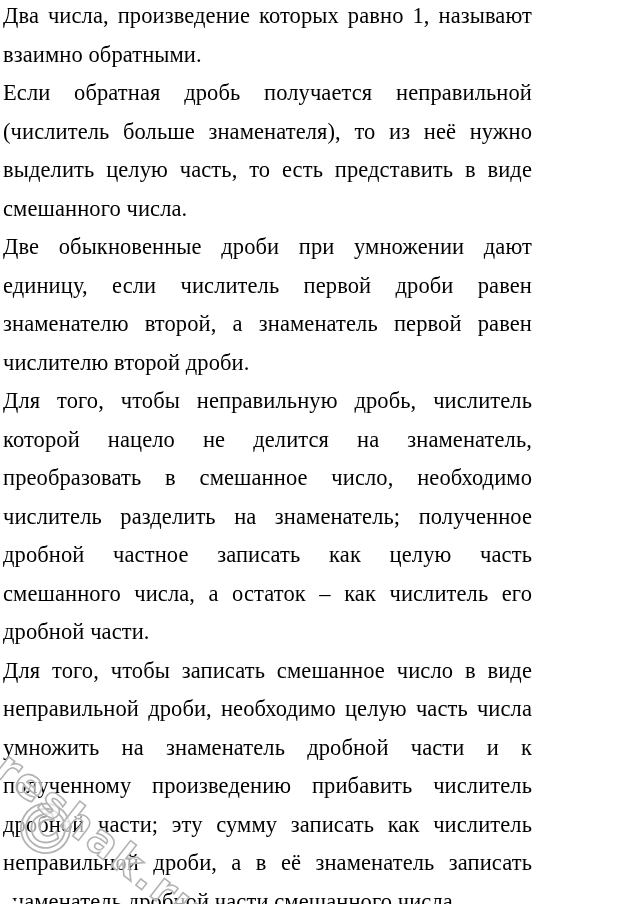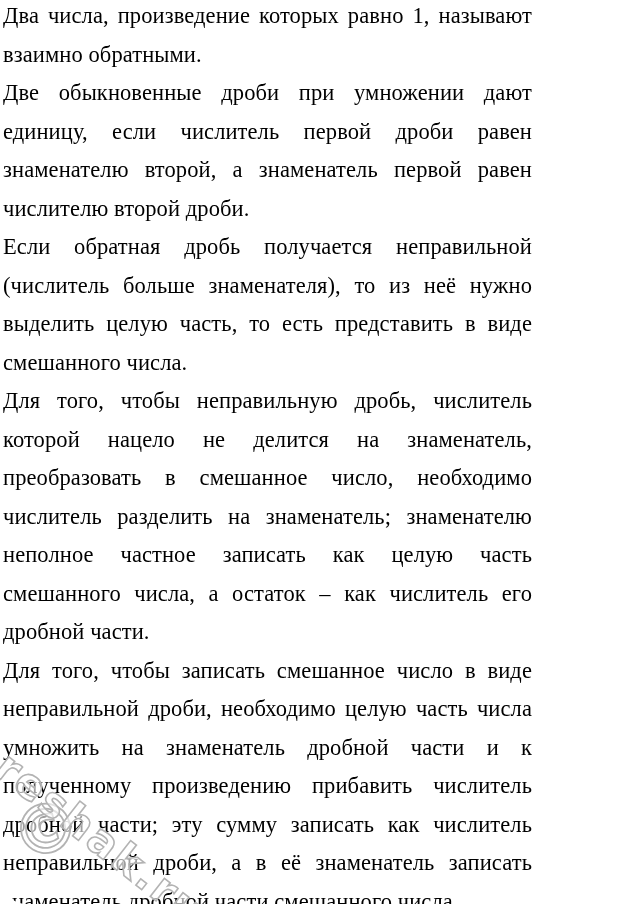--- a/index.html
+++ b/index.html
@@ -68,23 +68,23 @@
     -webkit-text-stroke: 1.8px #b3b3b3;
   }
 </style>
 </head>
 <body>
 
 <div class="page">
 
   <div class="doc-text">
     <p>Два числа, произведение которых равно 1, называют взаимно обратными.</p>
+    <p>Если обратная дробь получается неправильной (числитель больше знаменателя), то из неё нужно выделить целую часть, то есть представить в виде смешанного числа.</p>
     <p>Две обыкновенные дроби при умножении дают единицу, если числитель первой дроби равен знаменателю второй, а знаменатель первой равен числителю второй дроби.</p>
-    <p>Если обратная дробь получается неправильной (числитель больше знаменателя), то из неё нужно выделить целую часть, то есть представить в виде смешанного числа.</p>
-    <p>Для того, чтобы неправильную дробь, числитель которой нацело не делится на знаменатель, преобразовать в смешанное число, необходимо числитель разделить на знаменатель; знаменателю неполное частное записать как целую часть смешанного числа, а остаток – как числитель его дробной части.</p>
+    <p>Для того, чтобы неправильную дробь, числитель которой нацело не делится на знаменатель, преобразовать в смешанное число, необходимо числитель разделить на знаменатель; полученное дробной частное записать как целую часть смешанного числа, а остаток – как числитель его дробной части.</p>
     <p>Для того, чтобы записать смешанное число в виде неправильной дроби, необходимо целую часть числа умножить на знаменатель дробной части и к полученному произведению прибавить числитель дробной части; эту сумму записать как числитель неправильной дроби, а в её знаменатель записать знаменатель дробной части смешанного числа.</p>
     <p>Произведением двух дробей является дробь, числитель которой равен произведению числителей, а знаменатель – произведению знаменателей.</p>
   </div>
 
   <div class="watermark">
     <span class="wm-copyright">©</span>
     <span class="wm-text">reshak.ru</span>
   </div>
 
 </div>

